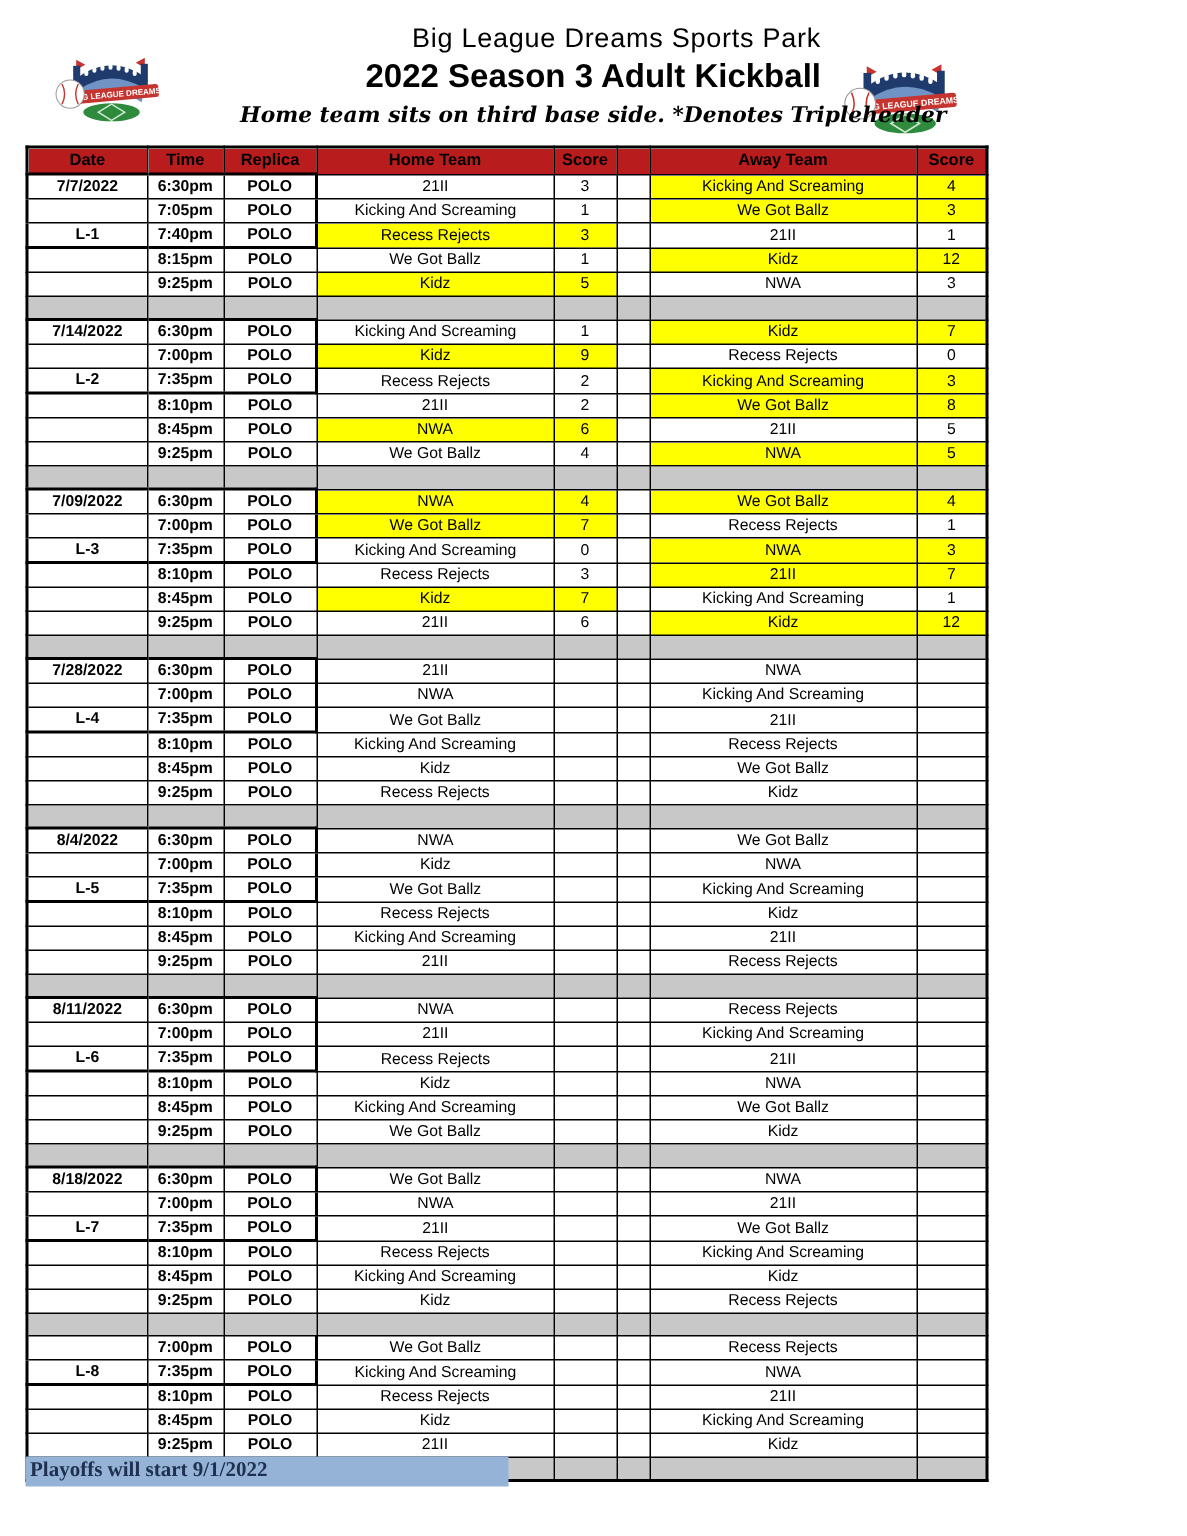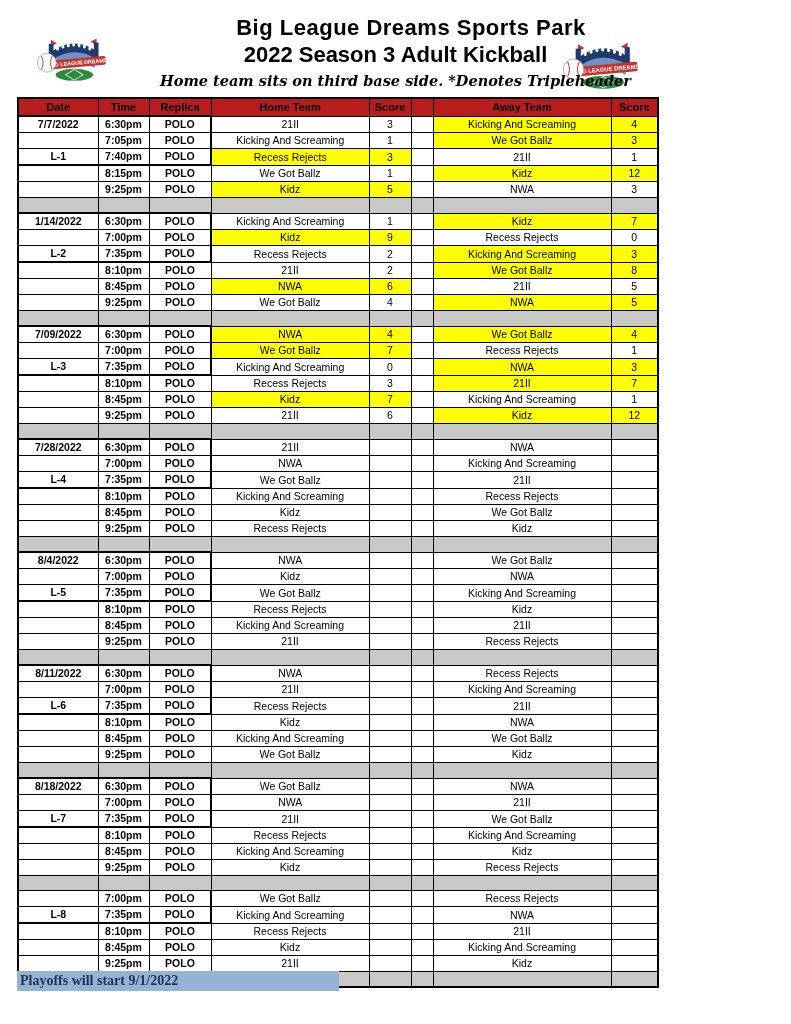--- a/index.html
+++ b/index.html
@@ -1,21 +1,21 @@
 <!DOCTYPE html>
 <html><head>
 <meta charset="utf-8">
 <style>
   html,body{margin:0;padding:0;background:#fff;}
   #page{position:relative;width:791px;height:1024px;background:#ffffff;
         font-family:"Liberation Sans",sans-serif;color:#000;overflow:hidden;}
 
   
   .title-block{position:absolute;left:0;top:16px;width:791px;text-align:center;}
-  .main-title{font-size:22px;font-weight:bold;letter-spacing:.5px;line-height:1.05;padding-left:31px;}
+  .main-title{font-size:18px;font-weight:normal;letter-spacing:.5px;line-height:1.05;padding-left:31px;}
   .sub-title{font-size:22px;font-weight:bold;margin-top:3px;}
   .note-line{font-family:"DejaVu Serif",serif;font-style:italic;font-weight:bold;
              font-size:14.5px;margin-top:4px;}
   .logo{position:absolute;}
   .logo-left{left:36px;top:26px;}
   .logo-right{left:560px;top:34px;}
 
   
   table.sched{position:absolute;left:17px;top:97px;border-collapse:collapse;
               table-layout:fixed;width:640px;border:2px solid #000;}
@@ -184,21 +184,21 @@
       <td></td>
           <td></td>
       <td></td>
           <td></td>
       <td></td>
           <td></td>
       <td></td>
           <td></td>
     </tr>
         <tr>
-      <td class="c-date bl bt">1/14/2022</td>
+      <td class="c-date bl bt">7/14/2022</td>
       <td class="c-time bt">6:30pm</td>
       <td class="c-replica br bt">POLO</td>
       <td class="c-home">Kicking And Screaming</td>
       <td class="c-hscore">1</td>
       <td class="c-gap"></td>
       <td class="c-away hl">Kidz</td>
       <td class="c-ascore hl">7</td>
     </tr>
         <tr>
       <td class="c-date bl"></td>

